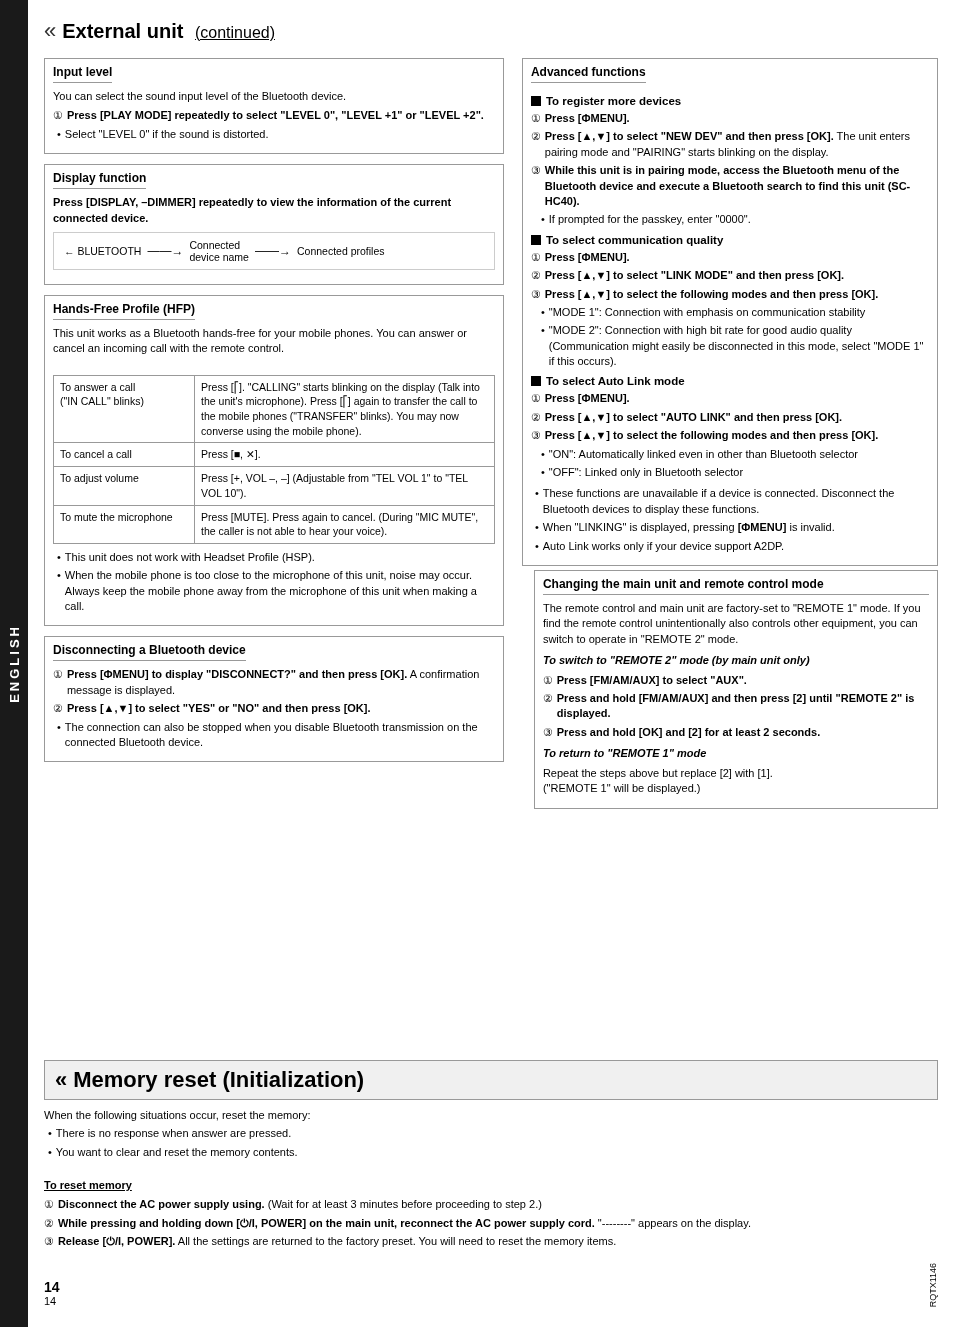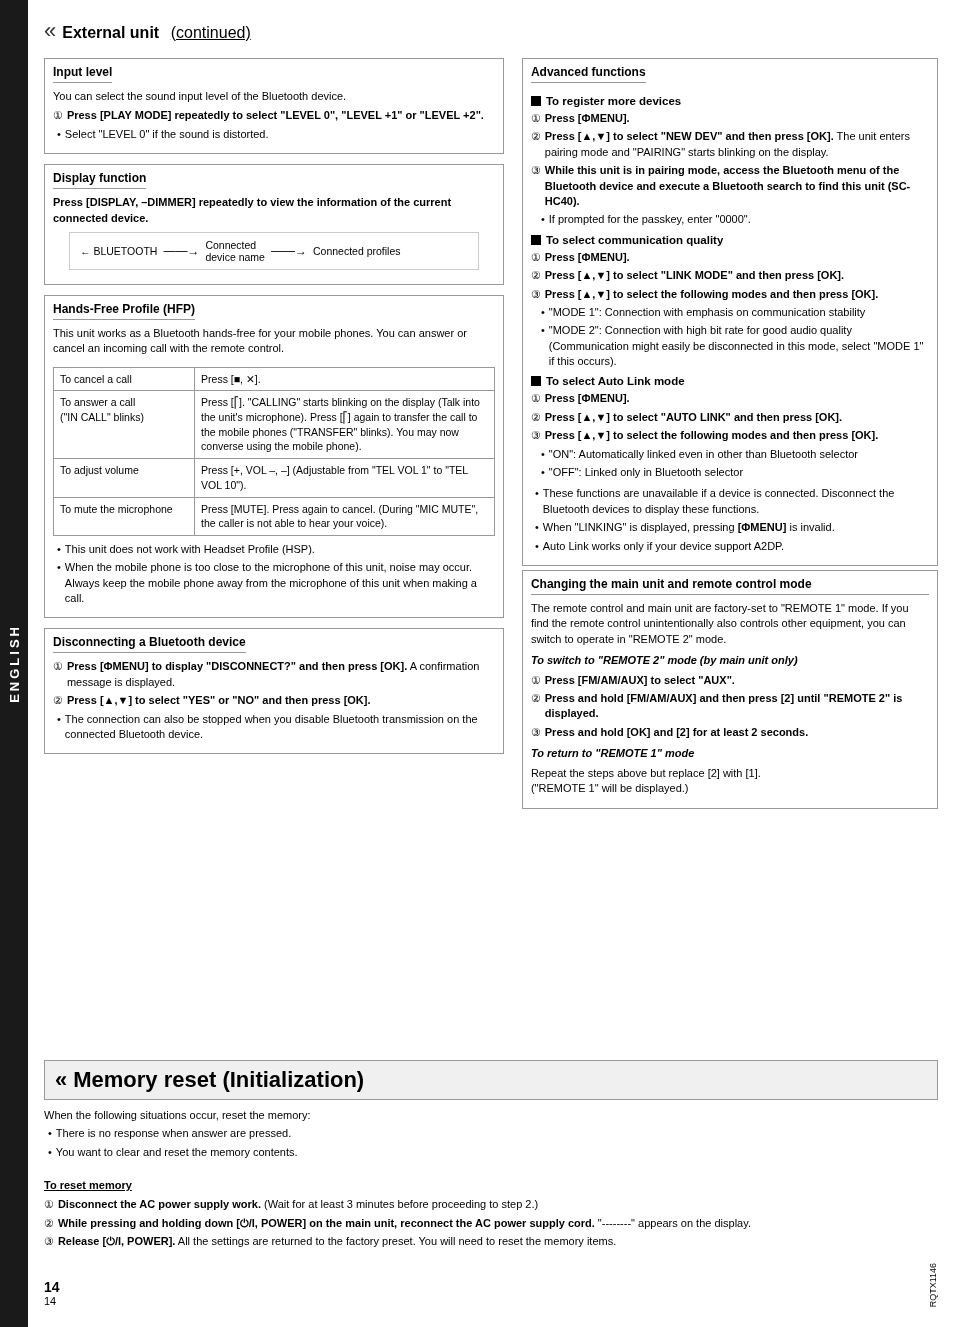--- a/index.html
+++ b/index.html
@@ -157,31 +157,32 @@
     .underline-title {
       text-decoration: underline;
       font-weight: bold;
     }
     .display-diagram {
       display: flex;
       align-items: center;
       gap: 0;
       border: 1px solid #ccc;
       padding: 6px 10px;
-      margin: 6px 16px;
+      margin: 6px 0;
       font-size: 10.5px;
     }
     .diagram-arrow {
       margin: 0 6px;
       font-size: 12px;
     }
     .changing-section {
       border: 1.5px solid #999;
       padding: 6px 8px 8px 8px;
       margin-top: 4px;
+      margin-left: 12px;
     }
     .changing-title {
       font-size: 12px;
       font-weight: bold;
       border-bottom: 1px solid #999;
       padding-bottom: 3px;
       margin-bottom: 6px;
     }
   </style>
 </head>
@@ -191,21 +192,21 @@
 
   <div class="side-tab">
     <span class="side-tab-text">ENGLISH</span>
   </div>
 
   <div class="main-content">
 
     <div class="page-header">
       <span class="header-icon">«</span>
       <span class="page-title">
-        <span style="font-weight:bold;font-size:16px;">External unit</span>
+        <span style="font-weight:bold;font-size:20px;">External unit</span>
         <span style="font-weight:normal;font-size:16px; margin-left:6px;text-decoration:underline;">(continued)</span>
       </span>
     </div>
 
     <div class="two-col">
 
       <div class="left-col">
 
         <div class="section-box">
           <div class="section-title">Input level</div>
@@ -227,30 +228,30 @@
             <span>← BLUETOOTH</span>
             <span class="diagram-arrow">——→</span>
             <span>Connected<br>device name</span>
             <span class="diagram-arrow">——→</span>
             <span>Connected profiles</span>
           </div>
         </div>
 
         <div class="section-box">
           <div class="section-title">Hands-Free Profile (HFP)</div>
-          <p style="margin-bottom:10px;">This unit works as a Bluetooth hands-free for your mobile phones. You can answer or cancel an incoming call with the remote control.</p>
+          <p style="margin-bottom:18px;">This unit works as a Bluetooth hands-free for your mobile phones. You can answer or cancel an incoming call with the remote control.</p>
           <table class="hfp-table">
             <tbody>
               <tr>
+                <td>To answer a call<br>("IN CALL" blinks)</td>
+                <td>Press [⎡]. "CALLING" starts blinking on the display (Talk into the unit's microphone). Press [⎡] again to transfer the call to the mobile phones ("TRANSFER" blinks). You may now converse using the mobile phone).</td>
+              </tr>
+              <tr>
                 <td>To cancel a call</td>
                 <td>Press [■, ✕].</td>
-              </tr>
-              <tr>
-                <td>To answer a call<br>("IN CALL" blinks)</td>
-                <td>Press [⎡]. "CALLING" starts blinking on the display (Talk into the unit's microphone). Press [⎡] again to transfer the call to the mobile phones ("TRANSFER" blinks). You may now converse using the mobile phone).</td>
               </tr>
               <tr>
                 <td>To adjust volume</td>
                 <td>Press [+, VOL –, –] (Adjustable from "TEL VOL 1" to "TEL VOL 10").</td>
               </tr>
               <tr>
                 <td>To mute the microphone</td>
                 <td>Press [MUTE]. Press again to cancel. (During "MIC MUTE", the caller is not able to hear your voice).</td>
               </tr>
             </tbody>
@@ -414,21 +415,21 @@
         <span>There is no response when answer are pressed.</span>
       </div>
       <div class="bullet-item">
         <span class="bull">•</span>
         <span>You want to clear and reset the memory contents.</span>
       </div>
       <div style="margin-top:18px;">
         <p style="margin-bottom:4px;"><span class="underline-title">To reset memory</span></p>
         <div class="numbered-item">
           <span class="num">①</span>
-          <span><b>Disconnect the AC power supply work.</b> (Wait for at least 3 minutes before proceeding to step 2.)</span>
+          <span><b>Disconnect the AC power supply using.</b> (Wait for at least 3 minutes before proceeding to step 2.)</span>
         </div>
         <div class="numbered-item">
           <span class="num">②</span>
           <span><b>While pressing and holding down [⏻/I, POWER] on the main unit, reconnect the AC power supply cord.</b> "--------" appears on the display.</span>
         </div>
         <div class="numbered-item">
           <span class="num">③</span>
           <span><b>Release [⏻/I, POWER].</b> All the settings are returned to the factory preset. You will need to reset the memory items.</span>
         </div>
       </div>

